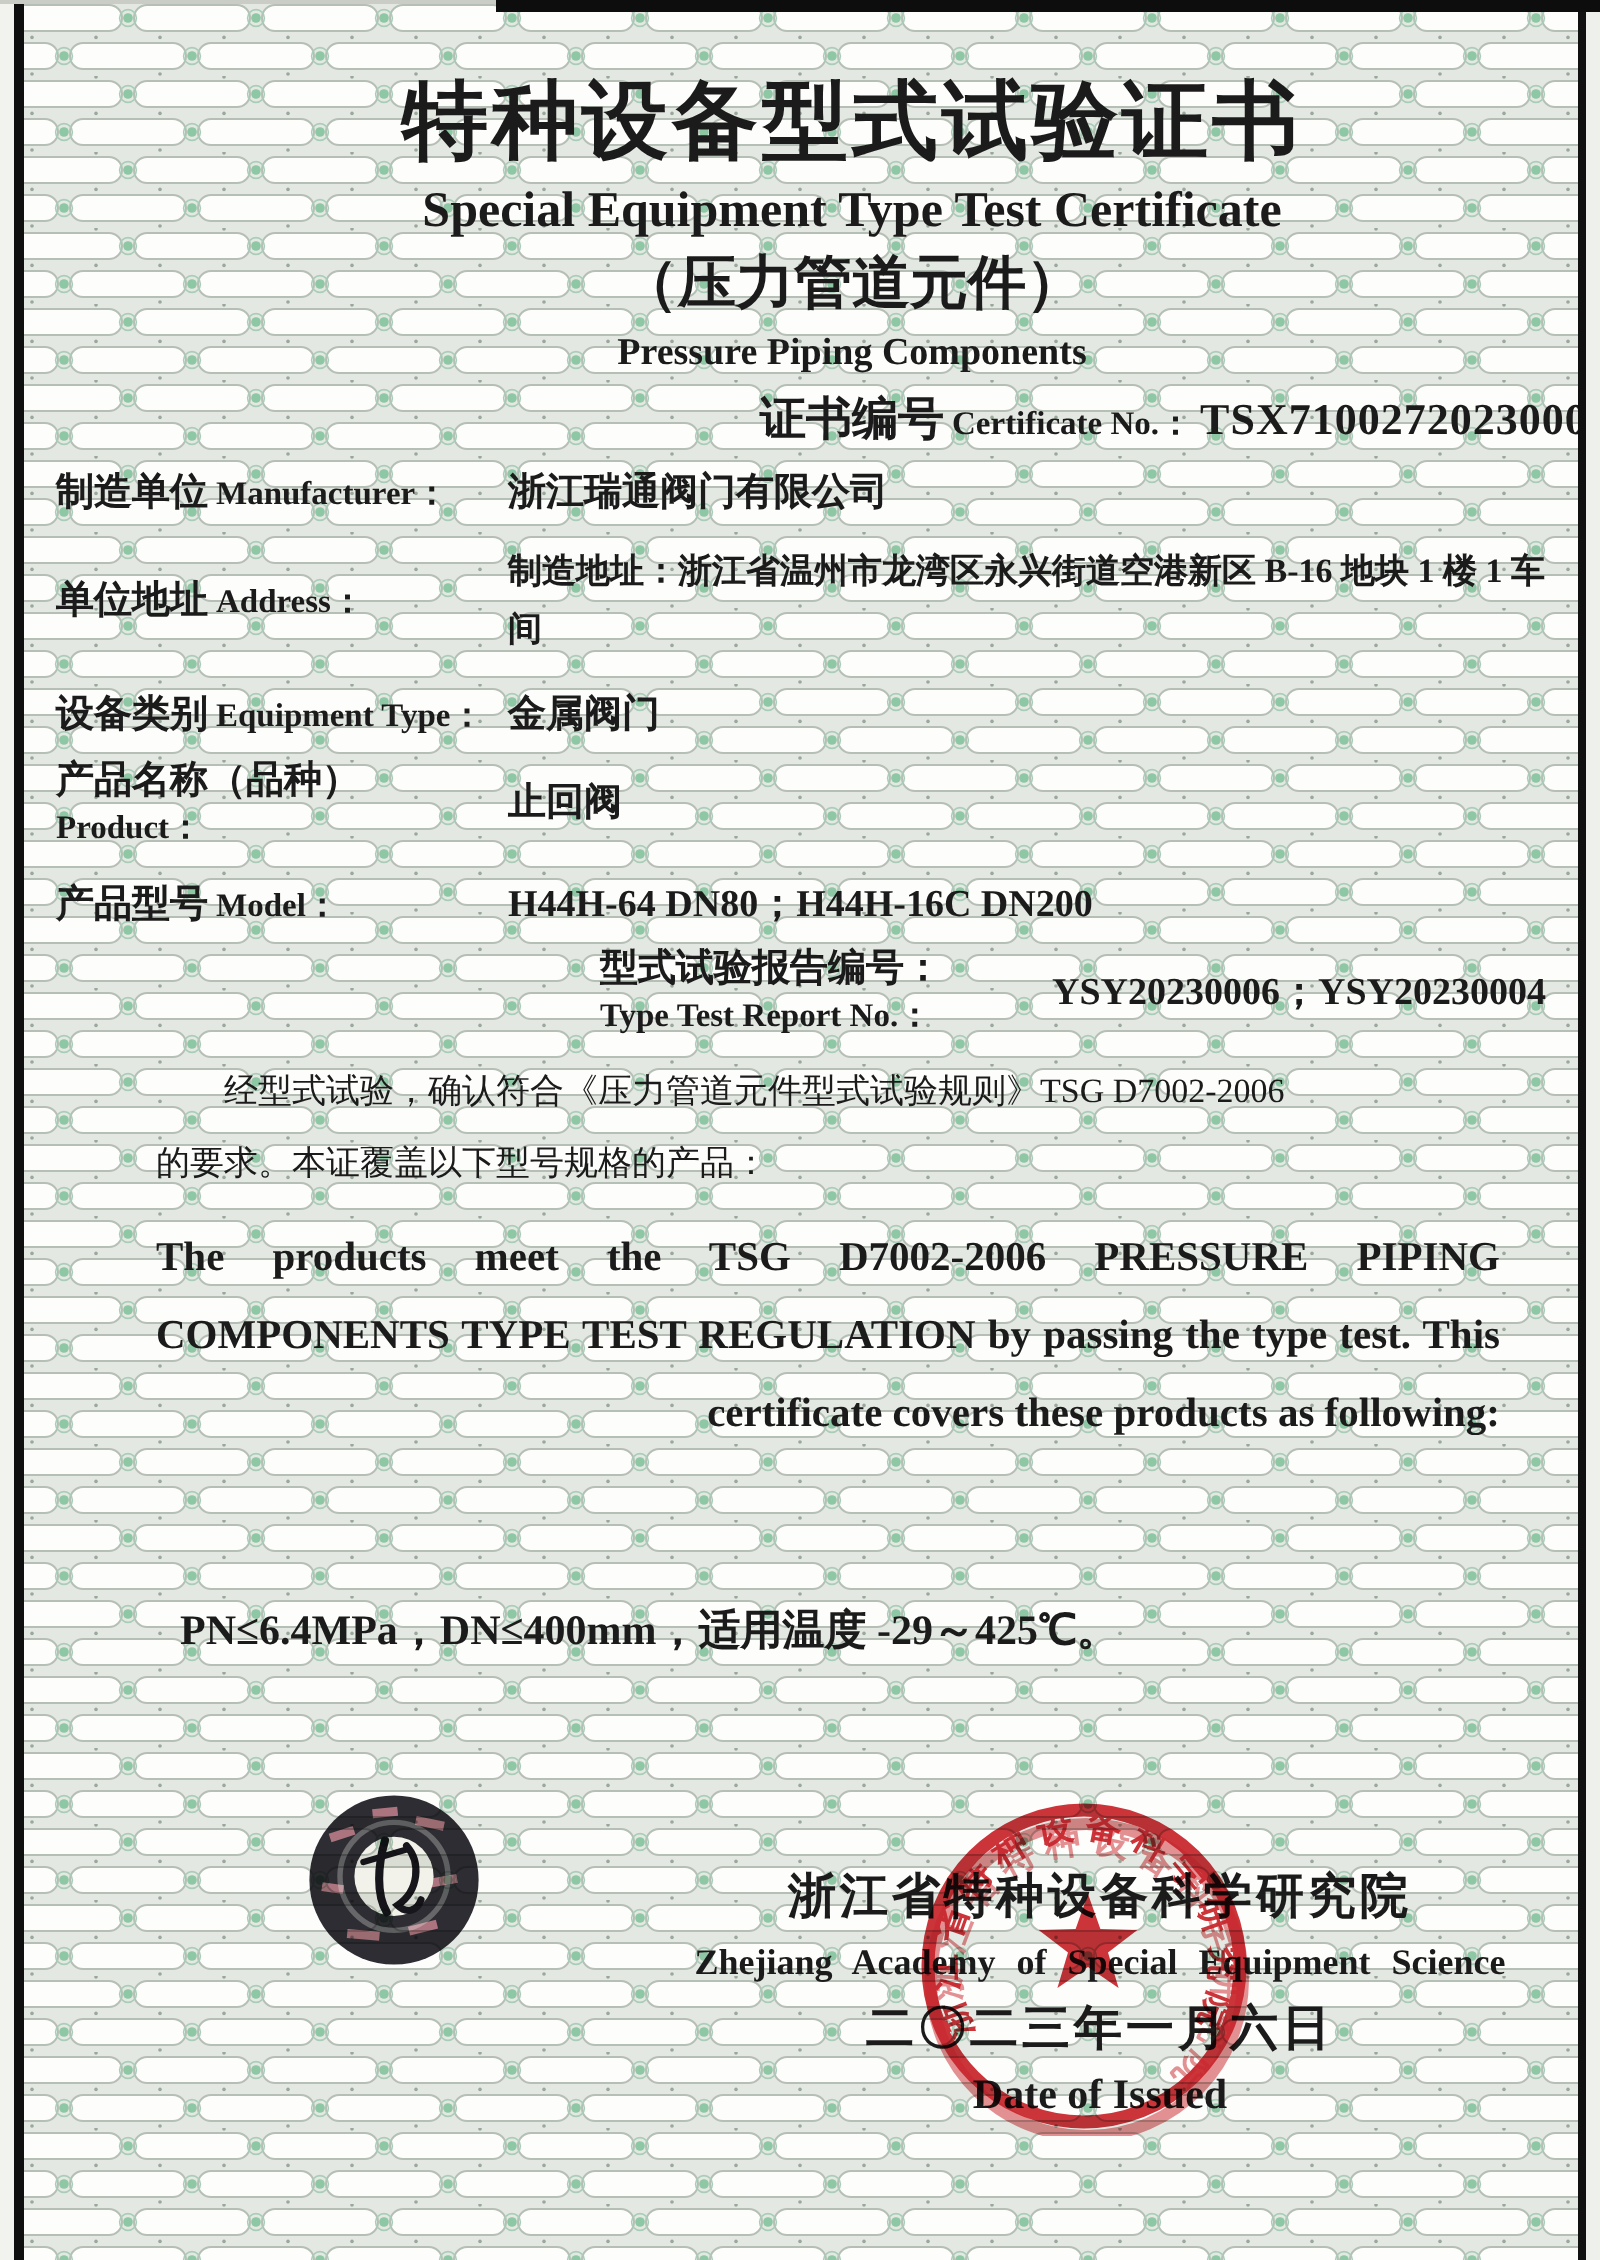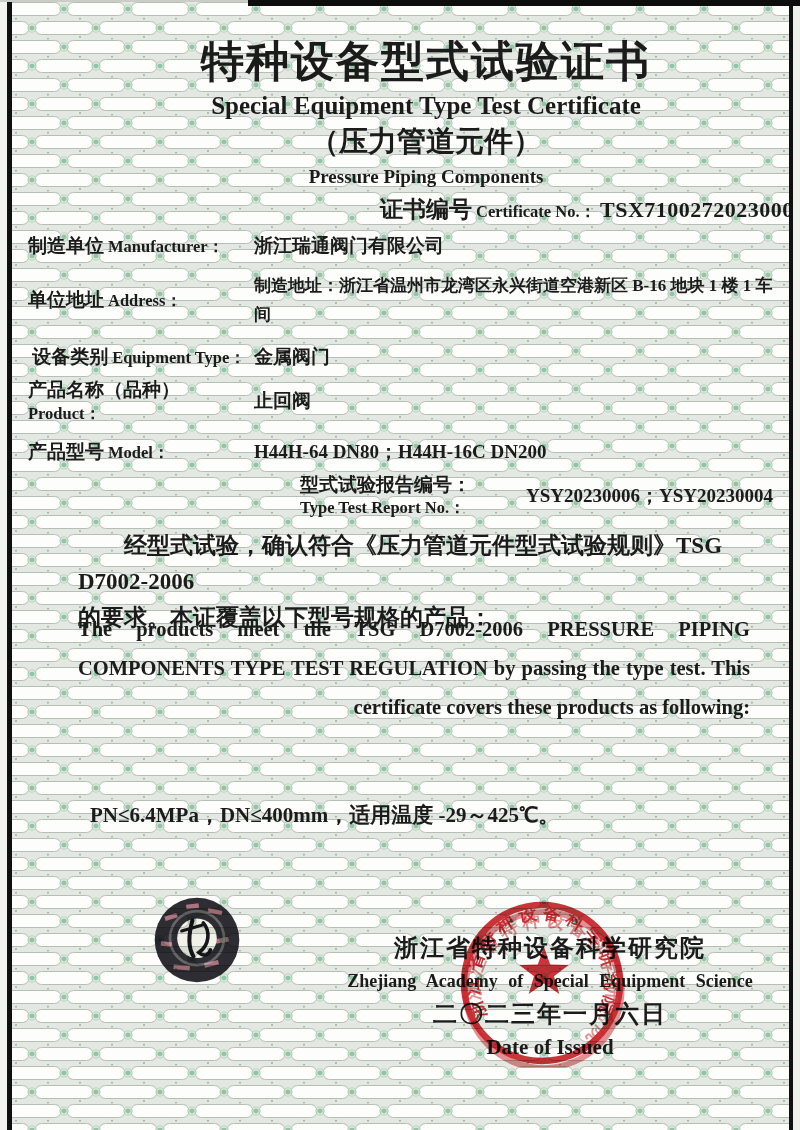--- a/index.html
+++ b/index.html
@@ -28,28 +28,28 @@
   
   .fields{left:28px;top:224px;width:745px;}
   .frow{display:flex;align-items:center;}
   .flabel{width:222px;flex:none;}
   .lz{font-size:19px;font-weight:bold;}
   .le{font-size:16.5px;font-weight:bold;}
   .fvalue{font-size:19px;font-weight:bold;padding-left:4px;}
   .fvalue .vline{line-height:29px;font-size:17px;}
   .r1{height:44px;}
   .r2{height:64px;}
-  .r3{height:44px;margin-top:3px;text-align:center;}
+  .r3{height:44px;margin-top:3px;}
   .r4{height:44px;}
   .r5{height:42px;align-items:flex-end;}
   .r6{height:58px;margin-top:2px;justify-content:flex-end;}
   .stacked .lz{display:block;line-height:24px;}
   .stacked .le{display:block;line-height:22px;}
   
-  .para-zh{left:78px;top:528px;width:672px;font-size:23px;font-weight:bold;line-height:36px;}
+  .para-zh{left:78px;top:528px;width:672px;font-size:17px;font-weight:normal;line-height:36px;}
   .pz1{text-indent:2em;}
   .para-en{left:78px;top:610px;width:672px;font-size:20.5px;font-weight:bold;line-height:39px;}
   .jline{text-align:justify;text-align-last:justify;}
   .lline{text-align:right;}
   .spec{left:90px;top:801px;font-size:21px;font-weight:bold;}
   
   .footer{left:345px;top:932px;width:410px;text-align:center;}
   .f-zh{font-size:24px;font-weight:bold;letter-spacing:2px;}
   .f-en{font-size:18px;font-weight:bold;margin-top:7px;word-spacing:6px;}
   .f-date{font-size:24px;font-weight:bold;letter-spacing:2px;margin-top:6px;}

